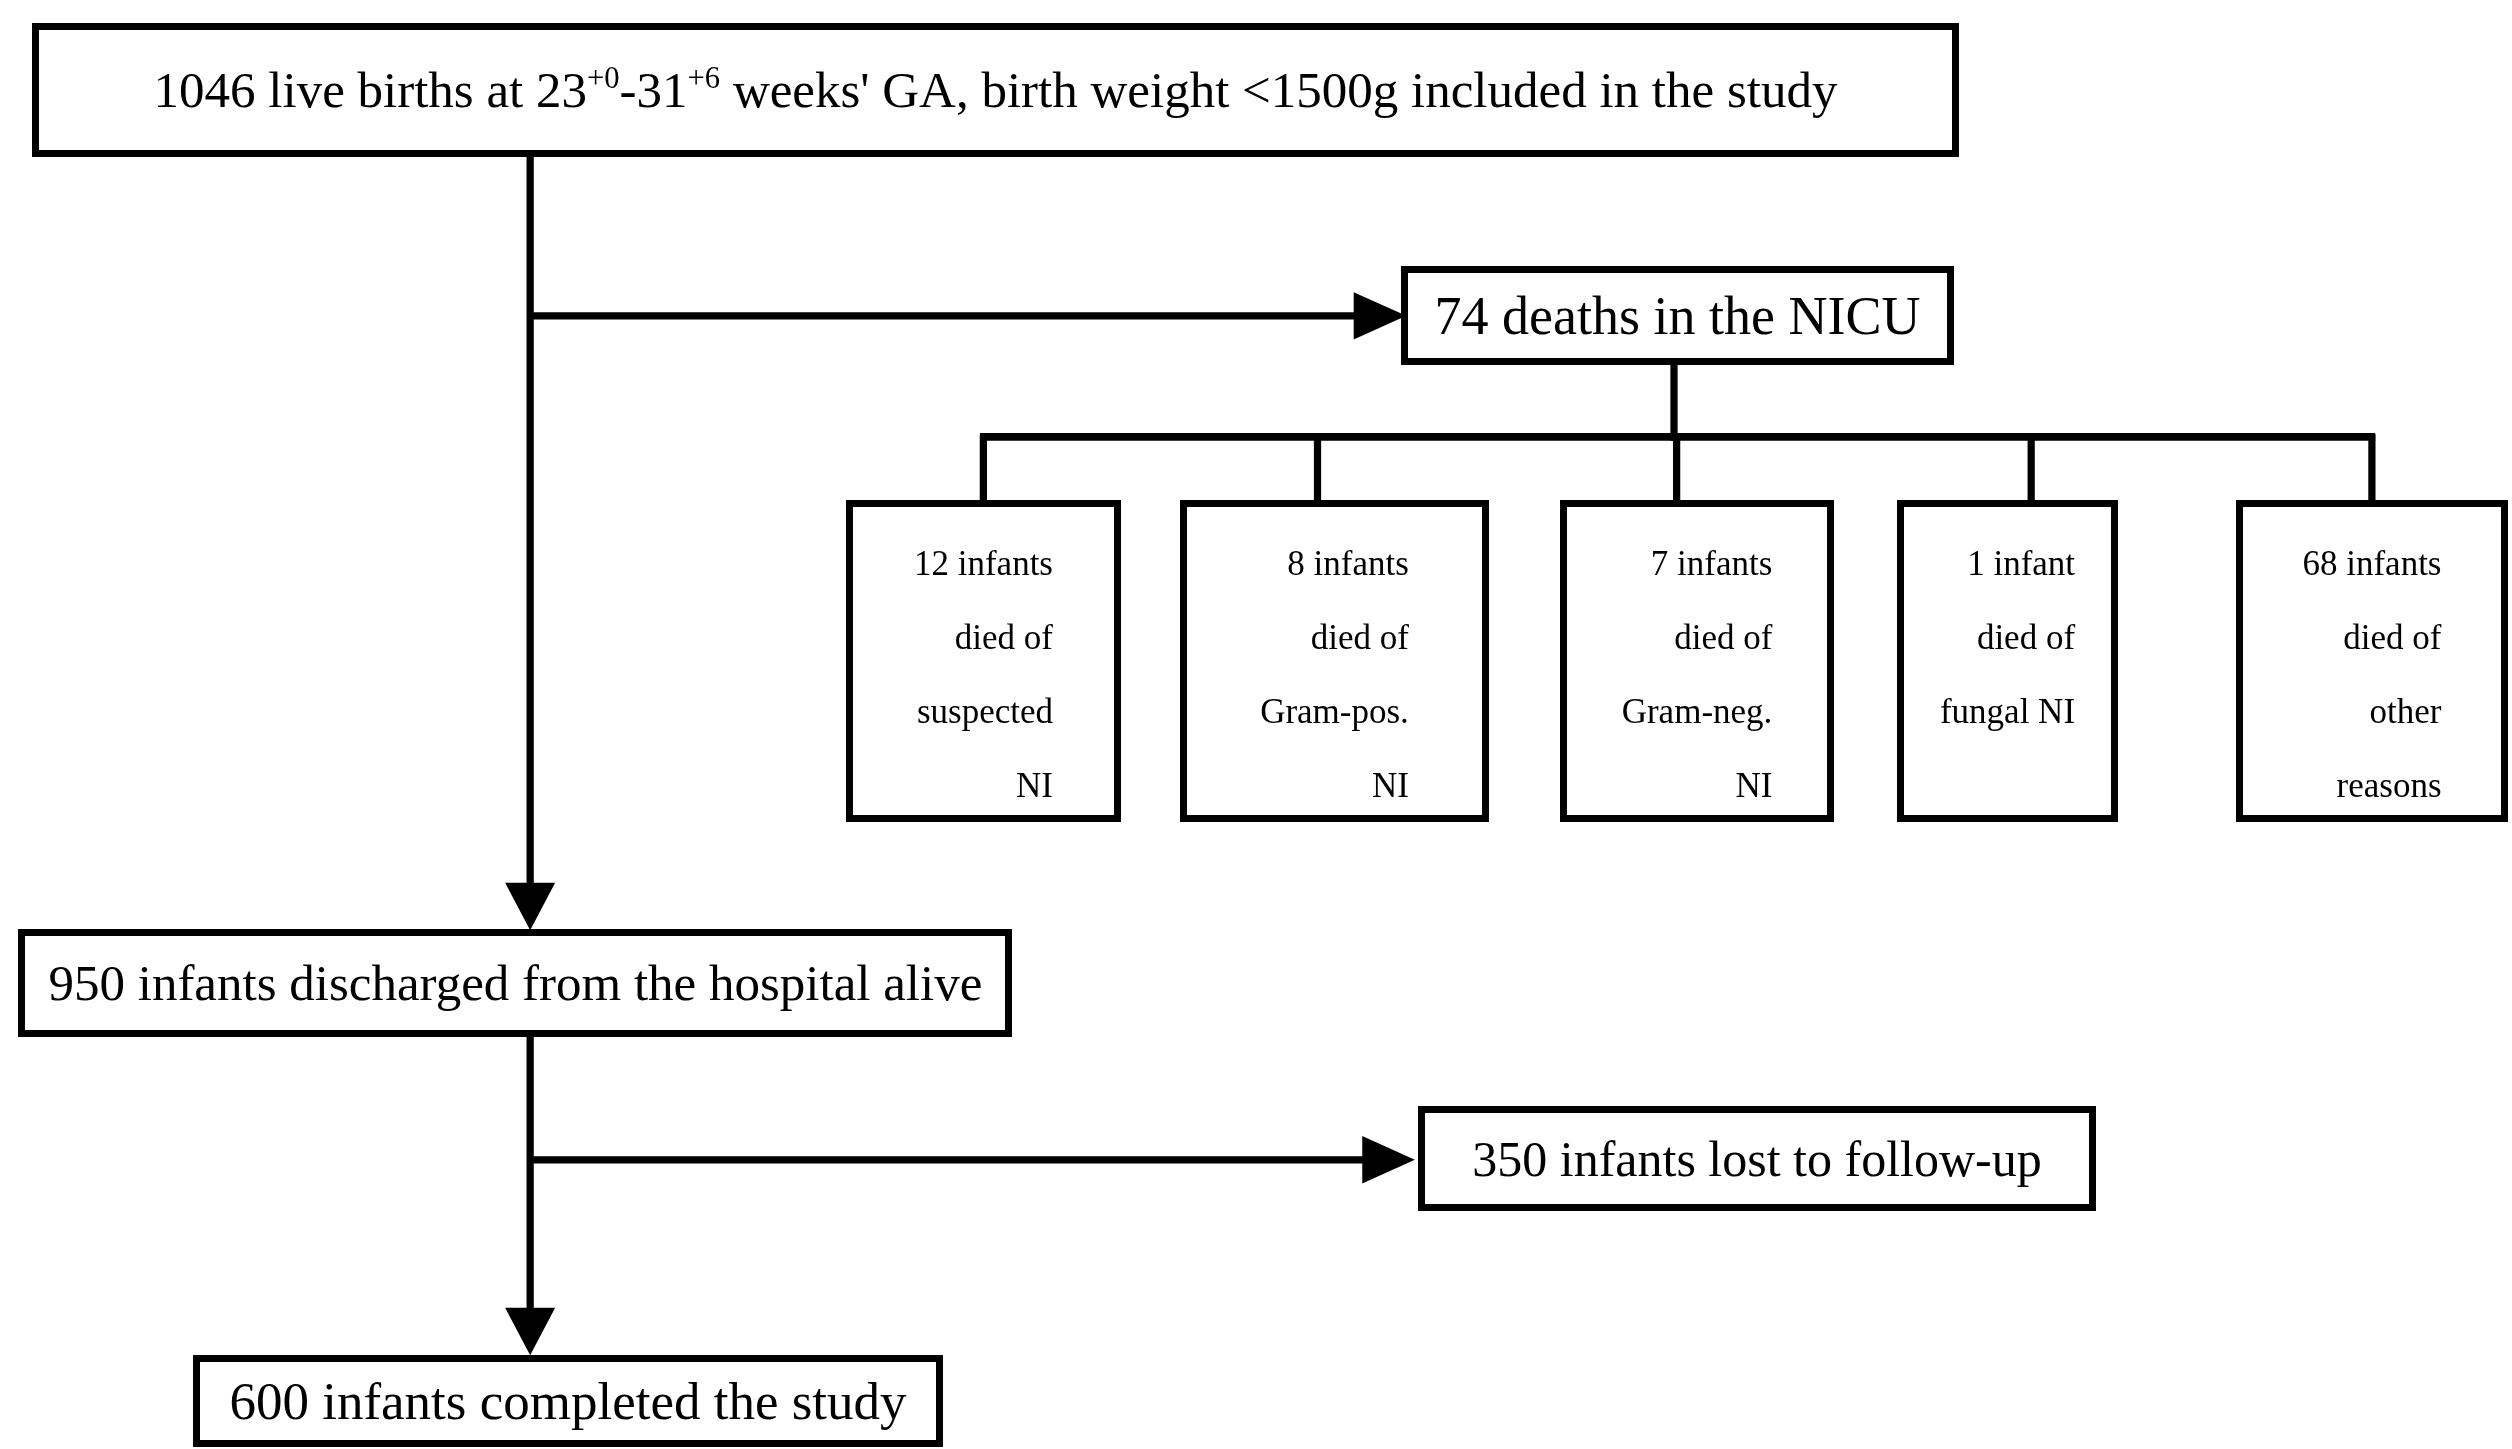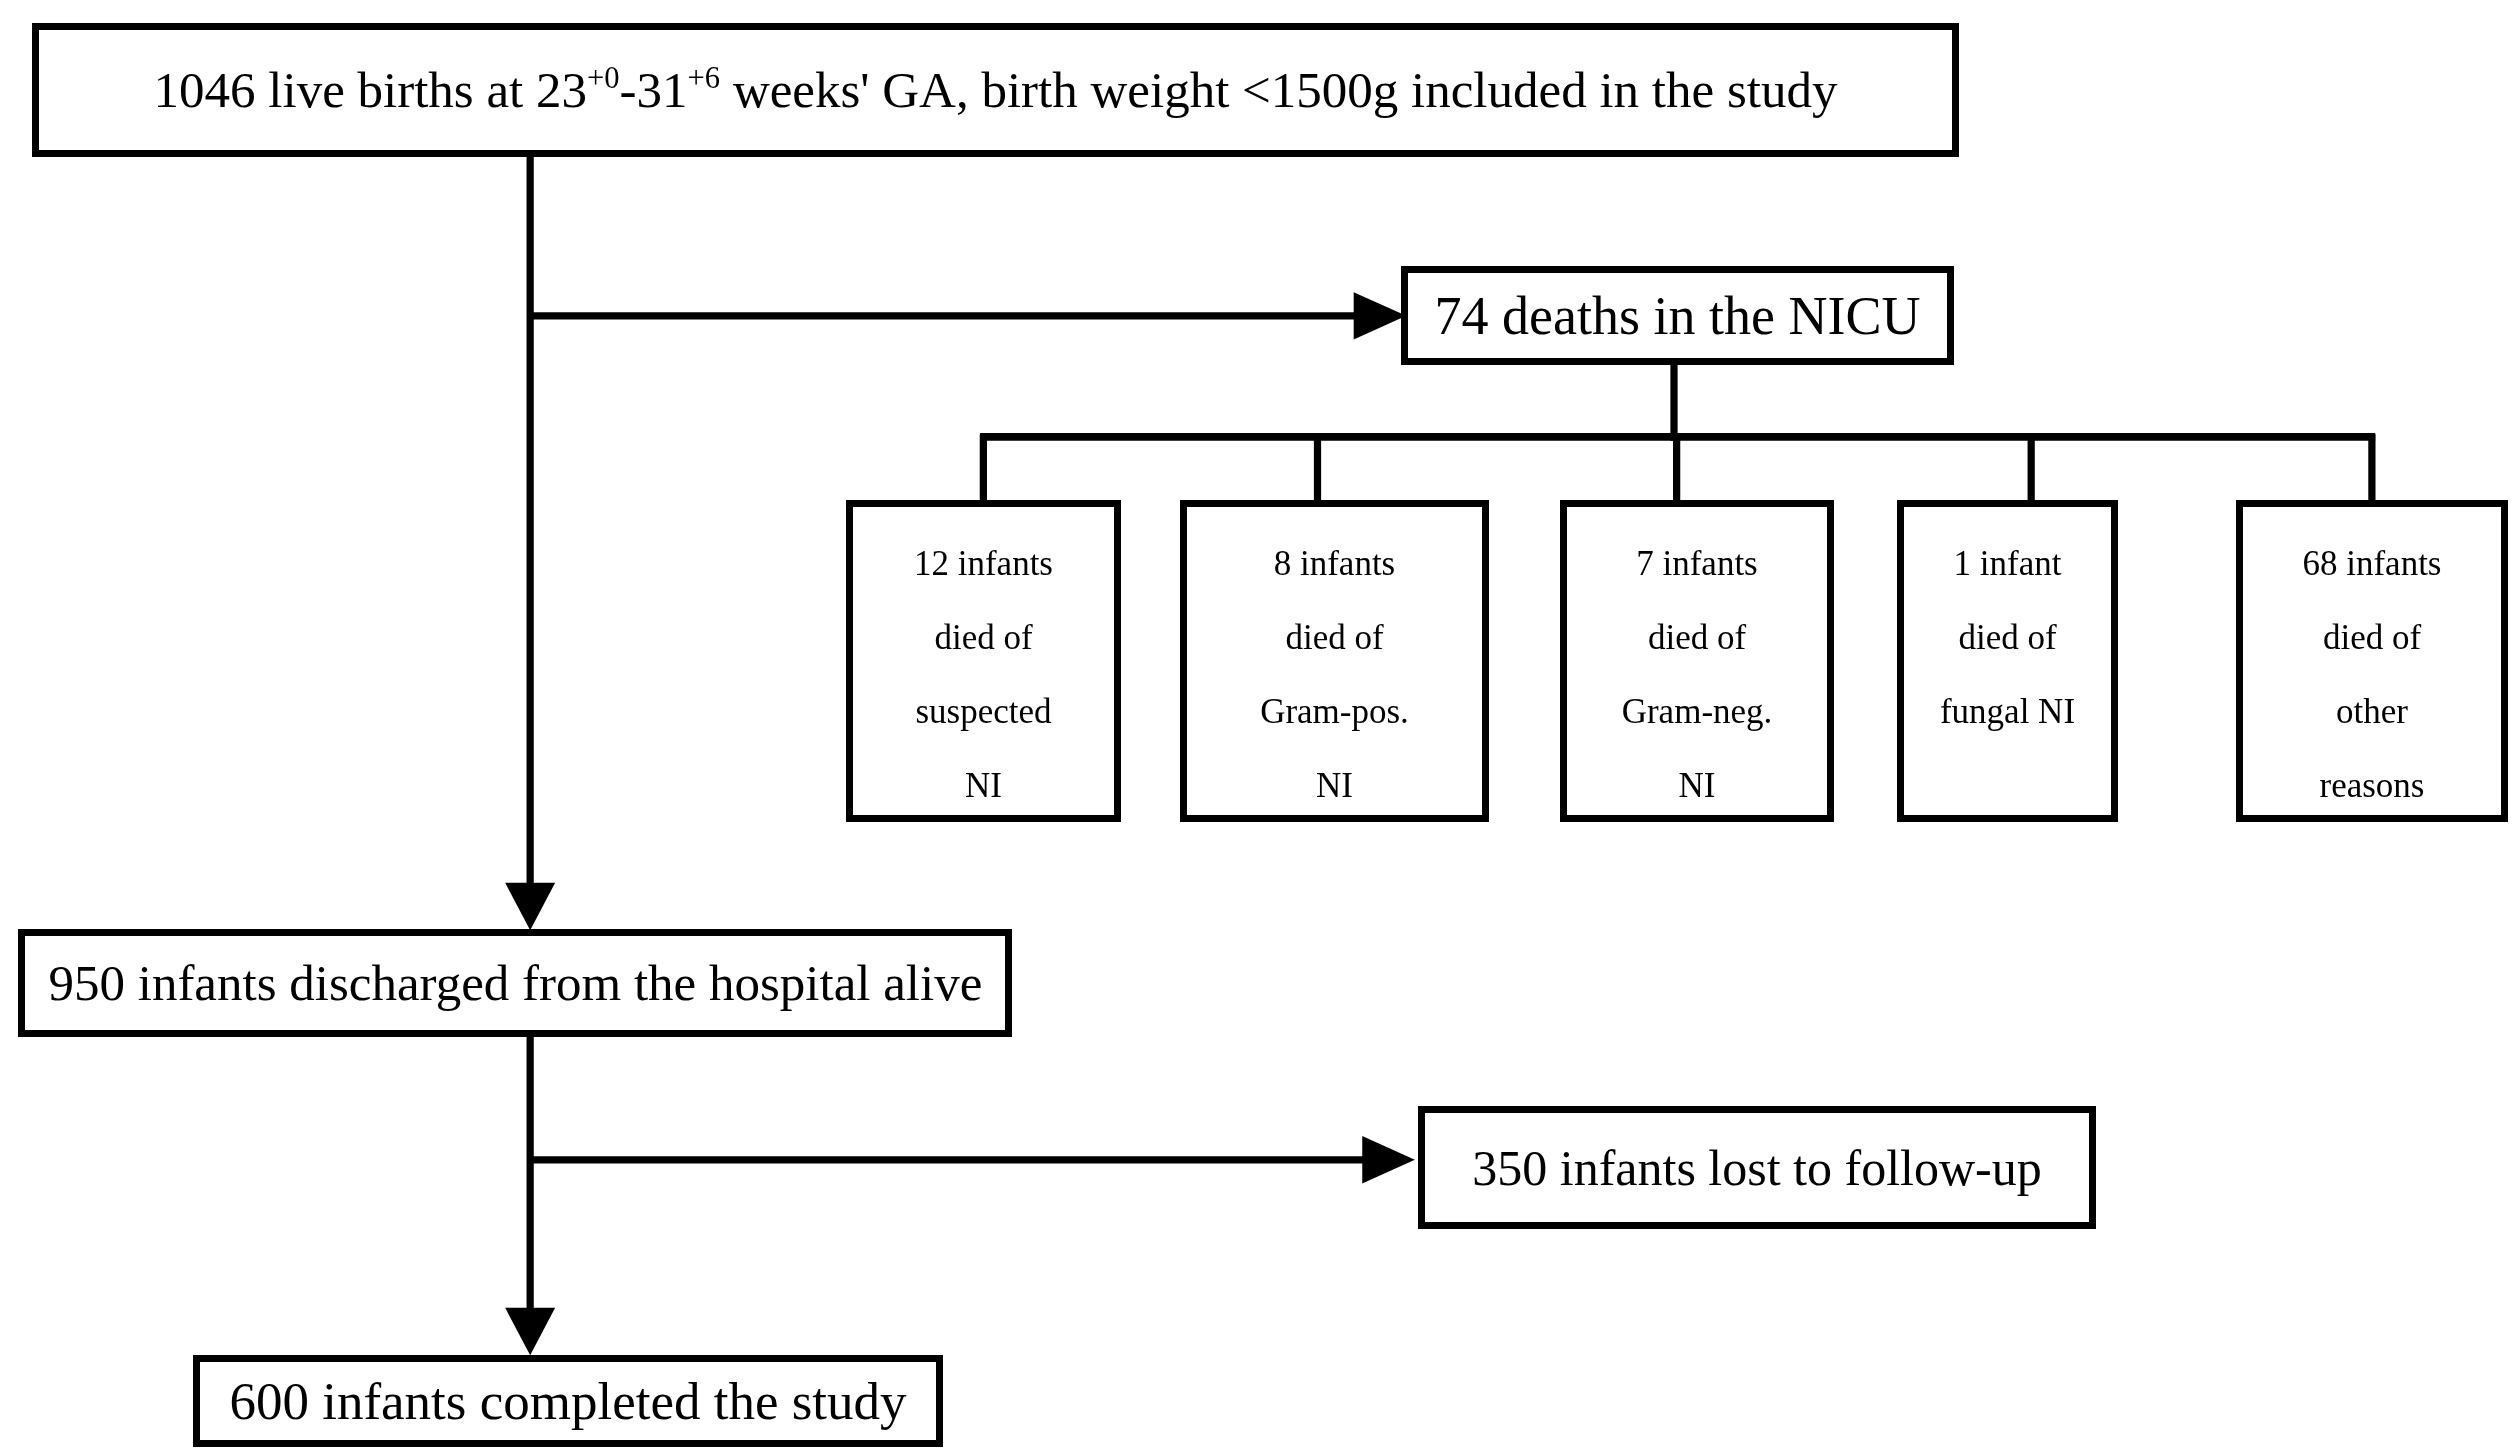--- a/index.html
+++ b/index.html
@@ -18,27 +18,27 @@
     height: 1450px;
   }
   .box {
     position: absolute;
     box-sizing: border-box;
     border: 7.2px solid #000000;
     background: #ffffff;
     display: flex;
     align-items: center;
     justify-content: center;
-    text-align: center;
+    text-align: right;
     white-space: nowrap;
   }
   .box-top      { left: 32px;   top: 23px;   width: 1927px; height: 134px; font-size: 51px; }
   .box-nicu     { left: 1401px; top: 266px;  width: 553px;  height: 99px; font-size: 54px; }
   .box-disch    { left: 18.4px;   top: 929px; width: 994px; height: 108px; font-size: 51px; }
-  .box-lost     { left: 1418px; top: 1106px; width: 678px; height: 123px; font-size: 50px; }
+  .box-lost     { left: 1418px; top: 1106px; width: 678px; height: 105px; font-size: 50px; }
   .box-done     { left: 171px;  top: 1355px; width: 750px; height: 92px; font-size: 53px; margin-left: 22px; }
   .cause {
     top: 500px;
     height: 322px;
     font-size: 35px;
     line-height: 74px;
     align-items: flex-start;
     padding-top: 20px;
     white-space: normal;
   }

